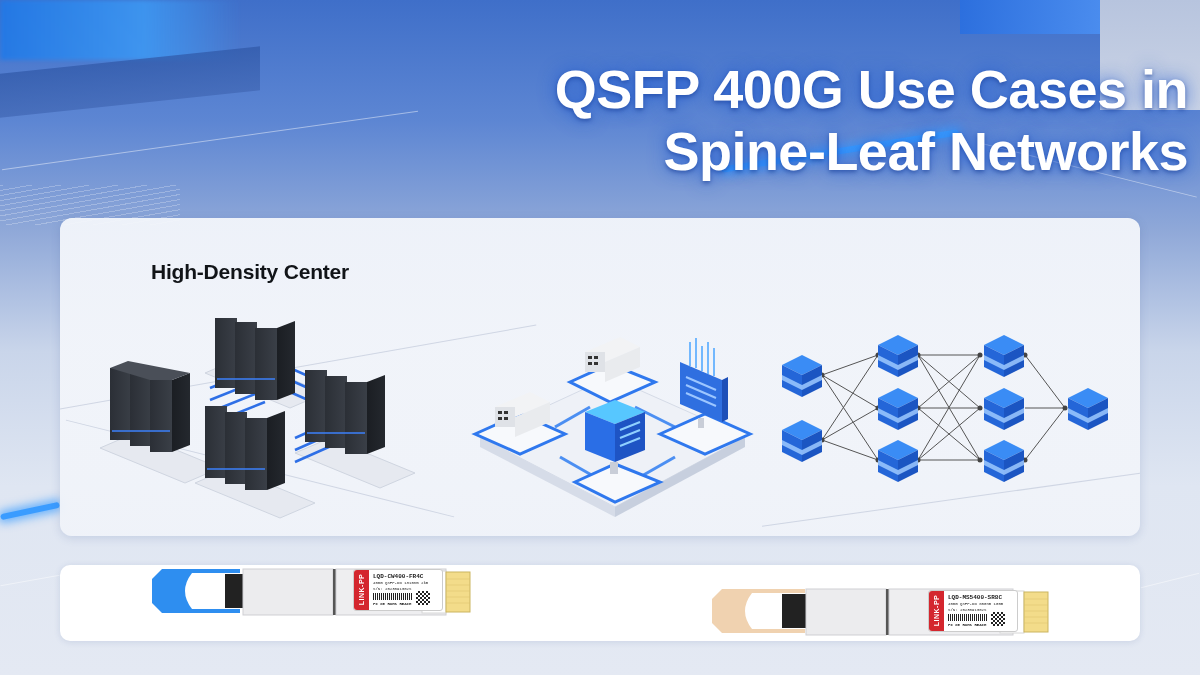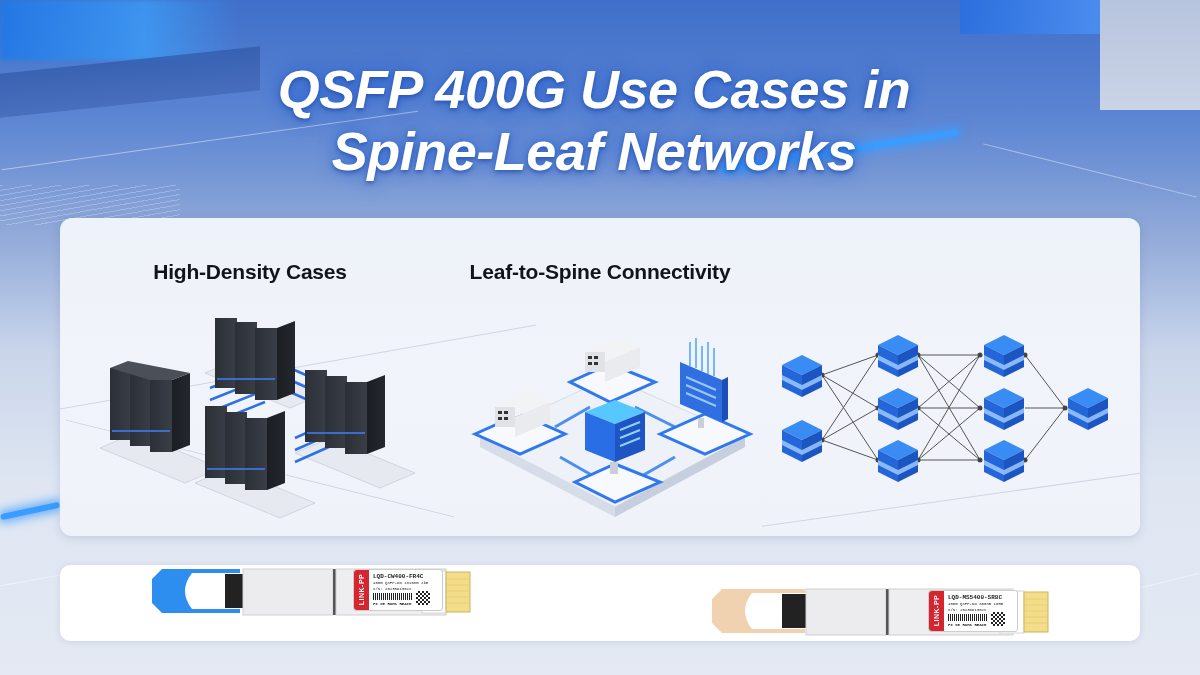--- a/index.html
+++ b/index.html
@@ -38,24 +38,23 @@
   }
   .bg-vent {
     position: absolute; left: 0; top: 185px; width: 180px; height: 40px;
     background: repeating-linear-gradient(170deg, rgba(255,255,255,.35) 0 1px, rgba(255,255,255,0) 1px 5px);
     opacity: .7;
   }
 
   
   .title {
     position: absolute; left: 0; right: 12px; top: 58px;
-    text-align: center; color: #ffffff; font-weight: 700;
+    text-align: right; color: #ffffff; font-weight: 700;
     font-size: 54px; line-height: 62px; letter-spacing: -0.5px;
     text-shadow: 0 0 18px rgba(30,90,210,.9), 0 2px 4px rgba(20,50,130,.6);
-    font-style: italic;
   }
   .title span { display: block; }
 
   
   .card {
     position: absolute; left: 60px; top: 218px; width: 1080px; height: 318px;
     border-radius: 12px;
     background: linear-gradient(180deg, rgba(246,248,252,.92), rgba(240,243,249,.95));
     box-shadow: 0 2px 10px rgba(60,90,150,.18);
     overflow: hidden;
@@ -108,21 +107,21 @@
   <span>Spine-Leaf Networks</span>
 </h1>
 
 <div class="card">
   <div class="card-floor-line" style="left:-20px; top:150px; width:500px; transform:rotate(-10deg);"></div>
   <div class="card-floor-line" style="left:0; top:250px; width:400px; transform:rotate(14deg);"></div>
   <div class="card-floor-line" style="left:700px; top:280px; width:400px; transform:rotate(-8deg);"></div>
 
   <div class="col" style="left:0; width:380px;">
     <div class="col-heading">
-      <span>High-Density Cases</span>
+      <span>High-Density Center</span>
     </div>
     <svg class="illus" style="left:30px; top:100px;" width="350" height="210" viewBox="0 0 350 210">
       <defs>
         <linearGradient id="rackFront" x1="0" x2="1">
           <stop offset="0" stop-color="#2b2f36"></stop>
             <stop offset="1" stop-color="#3a3f47"></stop>
         </linearGradient>
         <linearGradient id="rackSide" x1="0" x2="1">
           <stop offset="0" stop-color="#1b1e23"></stop>
             <stop offset="1" stop-color="#24282e"></stop>
@@ -180,21 +179,20 @@
         <rect x="22" y="112" width="58" height="2"></rect>
           <rect x="127" y="60" width="58" height="2"></rect>
         <rect x="217" y="114" width="58" height="2"></rect>
           <rect x="117" y="150" width="58" height="2"></rect>
       </g>
     </svg>
   </div>
 
   <div class="col" style="left:370px; width:340px;">
     <div class="col-heading">
-      <span>Leaf-to-Spine Connectivity</span>
     </div>
     <svg class="illus" style="left:30px; top:104px;" width="300" height="210" viewBox="0 0 300 210">
 
       <polygon points="20,115 150,55 285,115 155,185" fill="#eef1f7" stroke="#d5dbe7"></polygon>
       <polygon points="20,115 155,185 155,195 20,125" fill="#d6dce8"></polygon>
       <polygon points="155,185 285,115 285,125 155,195" fill="#c7cfde"></polygon>
 
       <g stroke="#4c8ff2" stroke-width="3">
         <line x1="95" y1="105" x2="130" y2="85"></line>
           <line x1="175" y1="85" x2="215" y2="105"></line>

